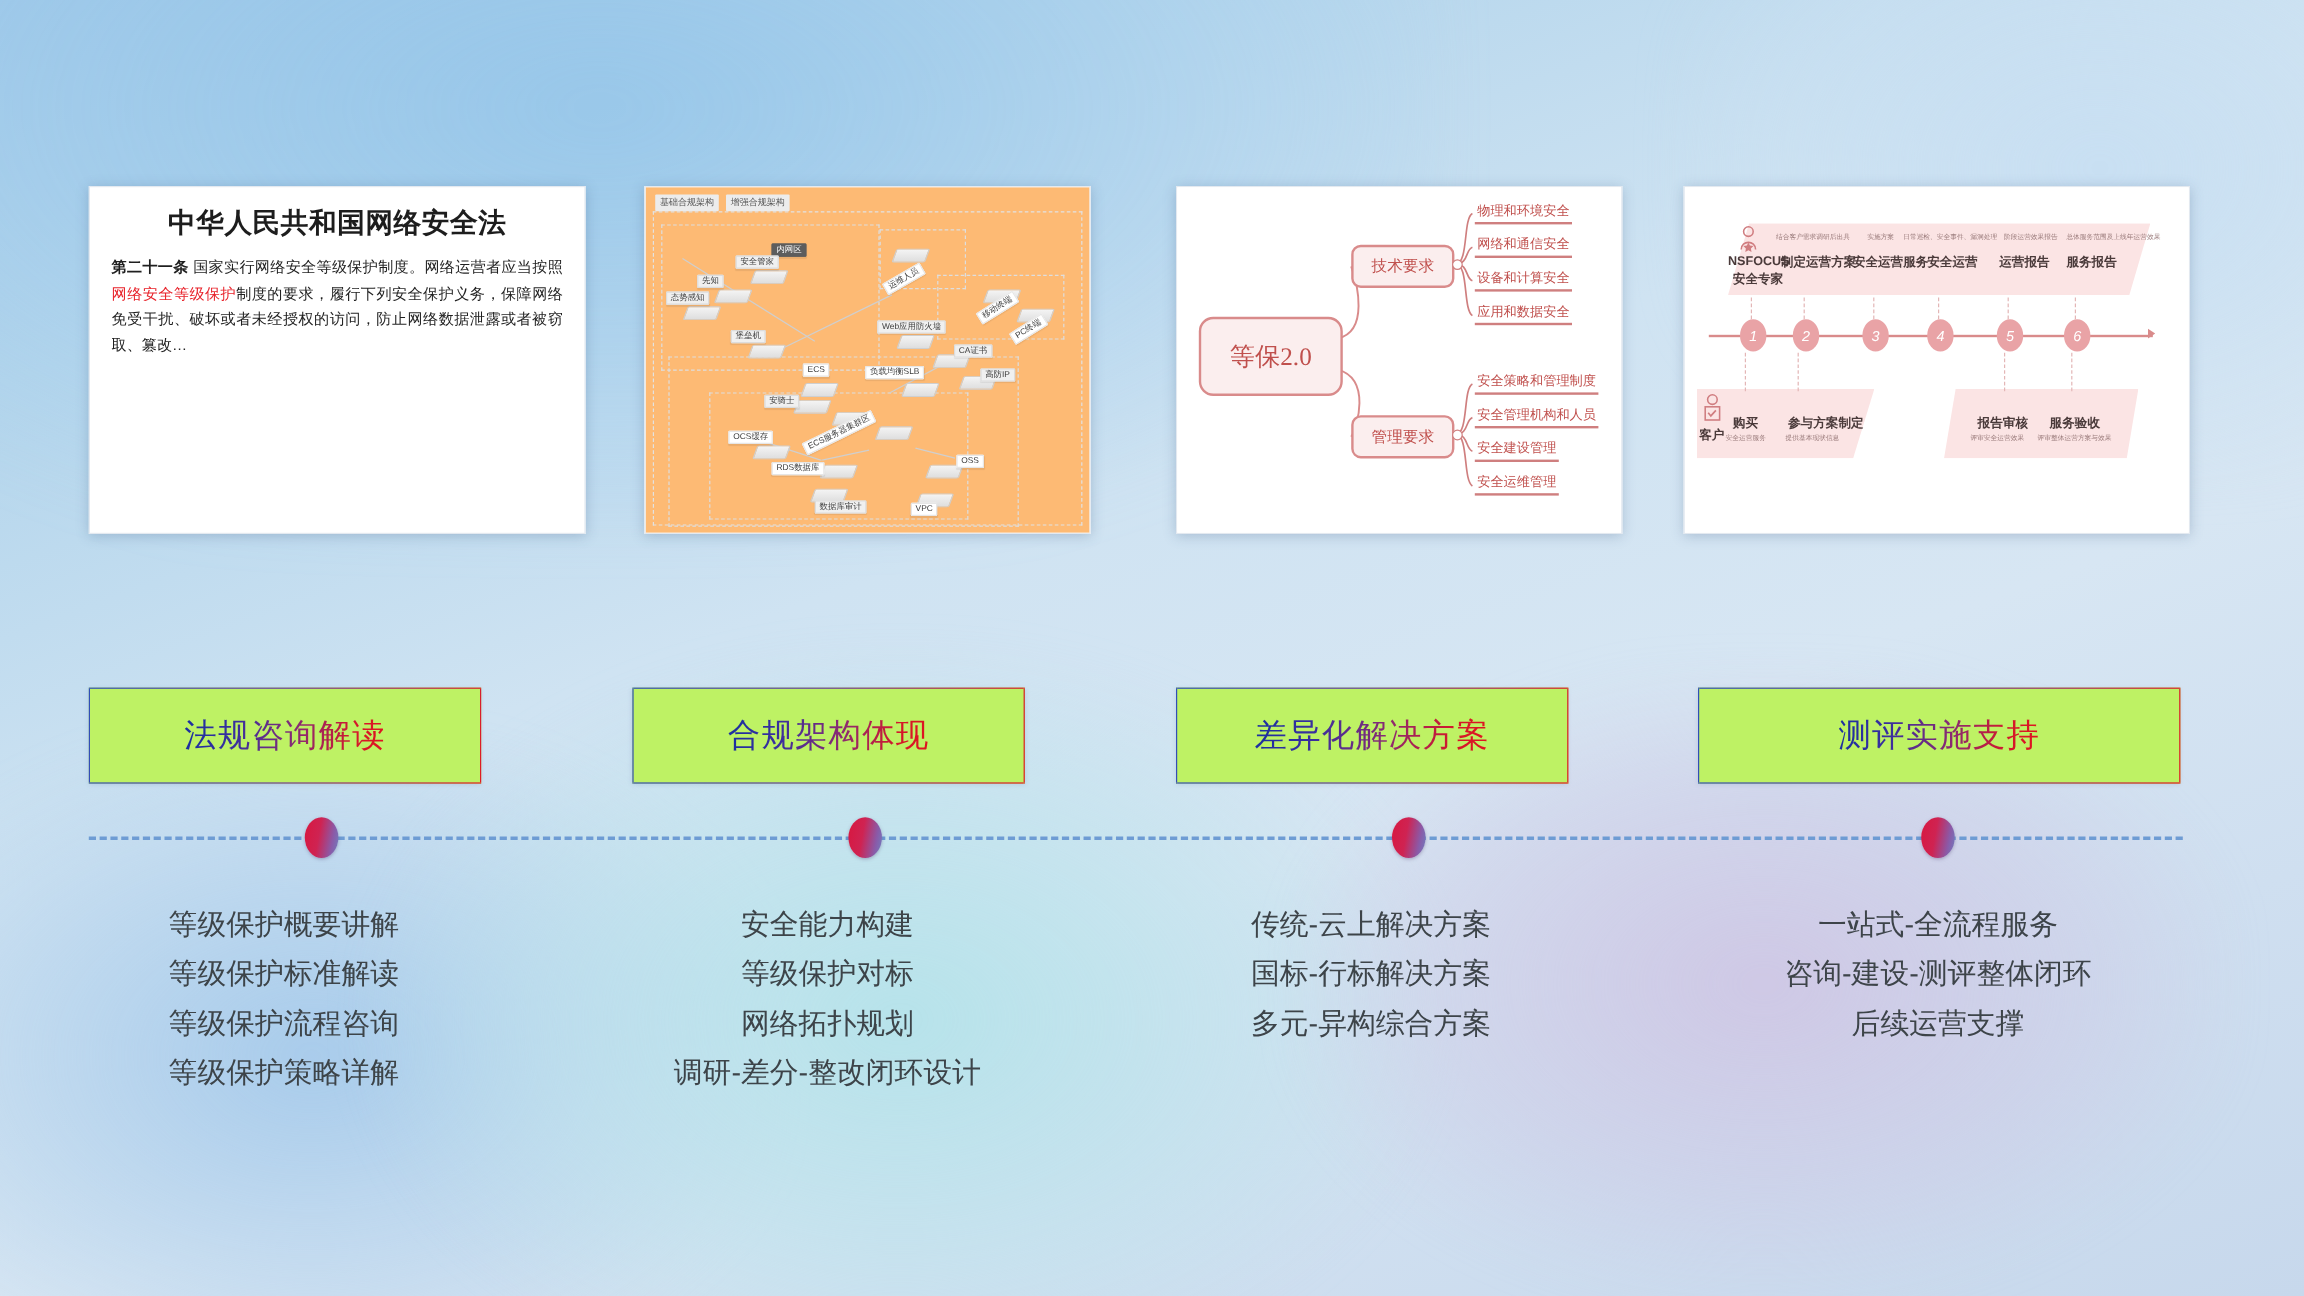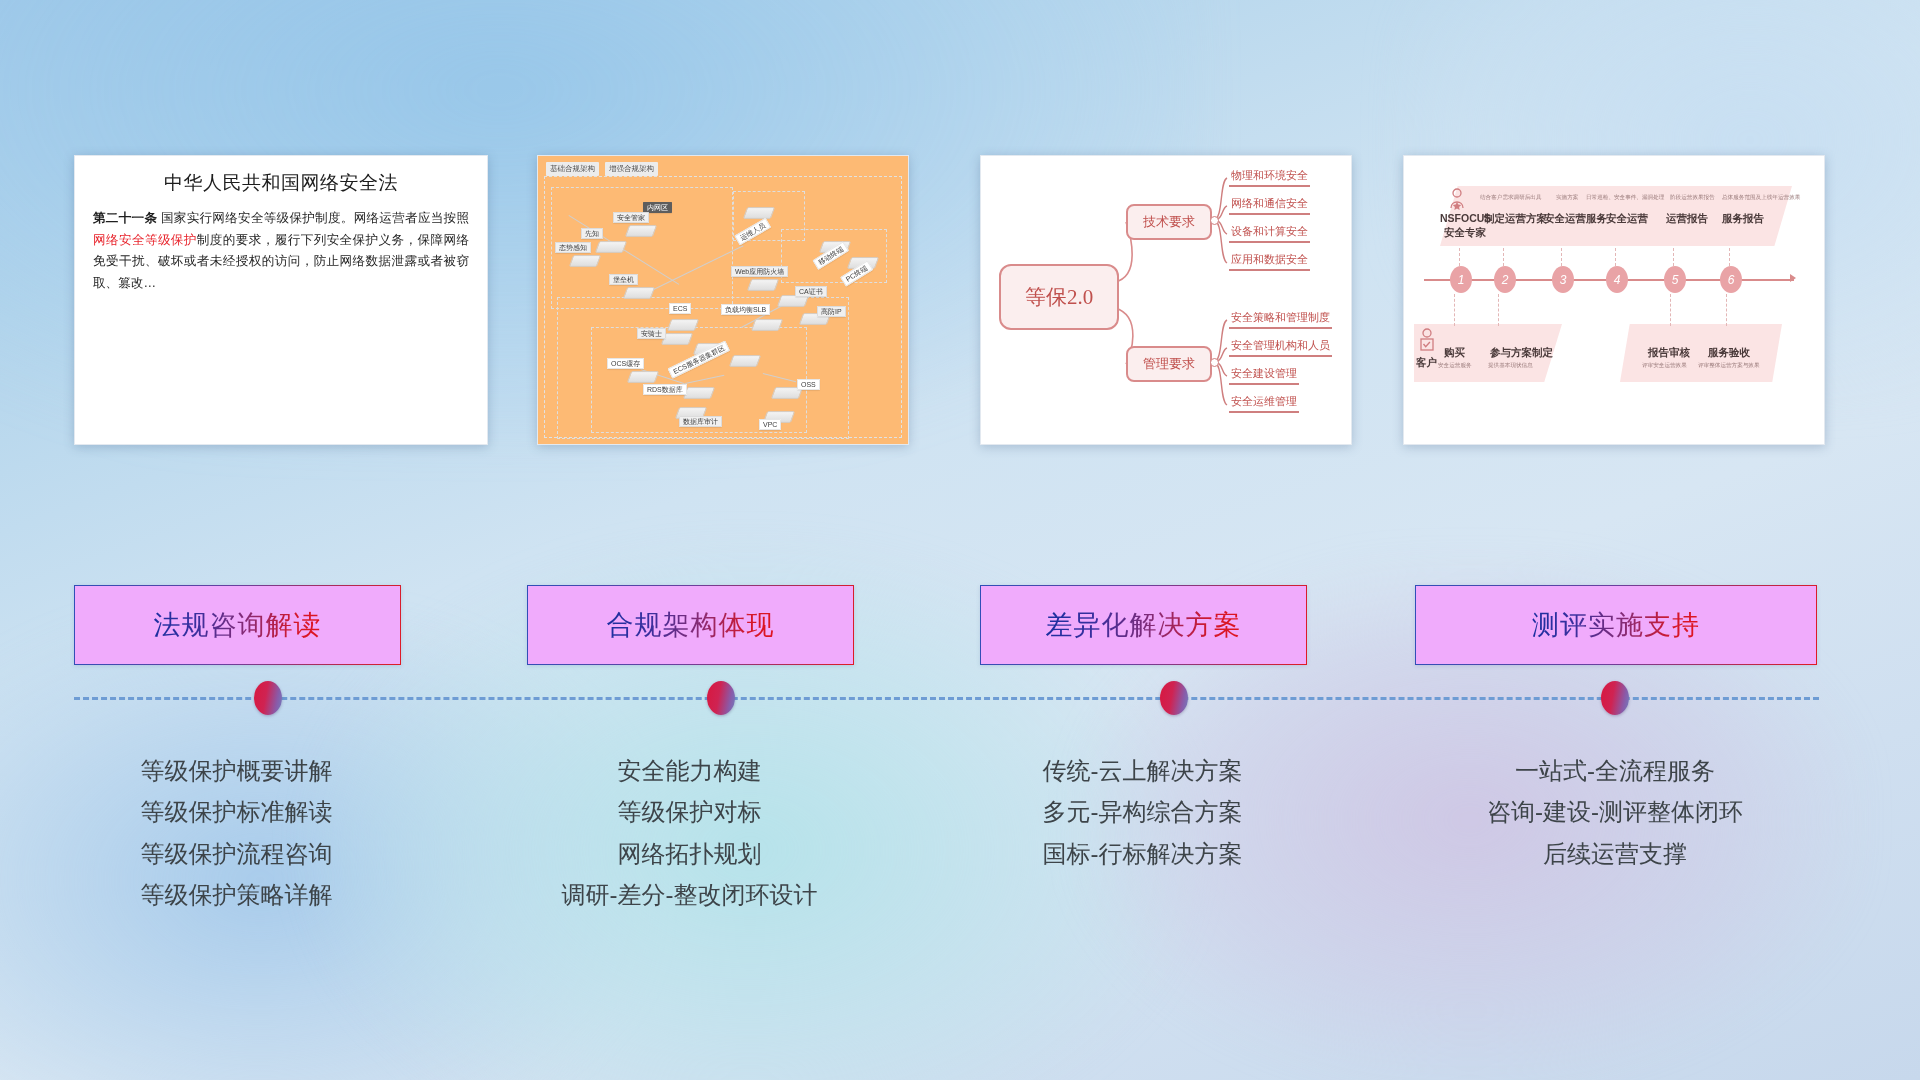--- a/index.html
+++ b/index.html
@@ -33,21 +33,21 @@
   .card{position:absolute;top:155px;background:#fff;
         box-shadow:0 2px 10px rgba(60,90,130,.28);
         border:1px solid #e3e9f0;overflow:hidden;}
   .card.c1{left:74px;width:412px;height:288px;}
   .card.c2{left:537px;width:370px;height:288px;}
   .card.c3{left:980px;width:370px;height:288px;}
   .card.c4{left:1403px;width:420px;height:288px;}
 
   
   .law{padding:14px 18px 10px 18px;box-sizing:border-box;height:100%;}
-  .law-title{text-align:center;font-size:19px;font-weight:normal;color:#1d1d1d;
+  .law-title{text-align:center;font-size:23px;font-weight:bold;color:#1d1d1d;
              letter-spacing:.5px;margin-bottom:12px;}
   .law-p{font-size:12.6px;line-height:1.72;color:#1f1f1f;text-align:justify;margin-bottom:6px;}
   .law-p b{font-weight:bold;}
   .law-red{color:#e8222a;}
 
   
   .arch{position:relative;width:100%;height:100%;background:#fdba74;}
   .arch-tabs{position:absolute;left:8px;top:6px;display:flex;gap:6px;}
   .arch-tab{font-size:7.5px;color:#555;background:#ececec;padding:2px 4px;border-radius:1px;}
   .arch-canvas{position:absolute;left:6px;top:20px;right:6px;bottom:6px;
@@ -95,21 +95,21 @@
             border-left:6px solid #d98b8b;border-top:4px solid transparent;border-bottom:4px solid transparent;}
   .ns-node{position:absolute;width:22px;height:27px;border-radius:50%;
            background:#e9a3a6;display:flex;align-items:center;justify-content:center;
            color:#fff;font-size:12px;font-style:italic;top:110px;}
   .ns-cap{position:absolute;font-size:10.5px;font-weight:bold;color:#4a3a3a;white-space:nowrap;}
   .ns-sub{position:absolute;font-size:5.6px;color:#9a7b7b;white-space:nowrap;}
   .ns-tick{position:absolute;width:0;border-left:1px dashed #e3b6b6;}
   .ns-icon{position:absolute;font-size:11px;color:#d07d80;}
 
   
-  .hbox{position:absolute;top:585px;height:78px;background:#f0abfc;
+  .hbox{position:absolute;top:573px;height:78px;background:#bef264;
         display:flex;align-items:center;justify-content:center;
         border:1.6px solid transparent;
         border-image:linear-gradient(100deg,#2f4fb8 0%,#6a3f9e 48%,#e01b24 100%) 1;
         box-shadow:0 1px 4px rgba(70,100,150,.18);}
   .hbox .htxt{font-size:27px;font-weight:normal;letter-spacing:1px;
         background:linear-gradient(95deg,#1a2fa0 0%,#3a2f9e 26%,#8a2a72 56%,#d4182a 84%,#e0141f 100%);
         -webkit-background-clip:text;background-clip:text;color:transparent;}
   .hbox.h1{left:74px;width:325px;}
   .hbox.h2{left:527px;width:325px;}
   .hbox.h3{left:980px;width:325px;}
@@ -340,22 +340,22 @@
     <div class="line">等级保护策略详解</div>
   </div>
   <div class="col k2">
     <div class="line">安全能力构建</div>
     <div class="line">等级保护对标</div>
     <div class="line">网络拓扑规划</div>
     <div class="line">调研-差分-整改闭环设计</div>
   </div>
   <div class="col k3">
     <div class="line">传统-云上解决方案</div>
+    <div class="line">国标-行标解决方案</div>
     <div class="line">多元-异构综合方案</div>
-    <div class="line">国标-行标解决方案</div>
   </div>
   <div class="col k4">
     <div class="line">一站式-全流程服务</div>
     <div class="line">咨询-建设-测评整体闭环</div>
     <div class="line">后续运营支撑</div>
   </div>
 
 </div>
 
 </body></html>

